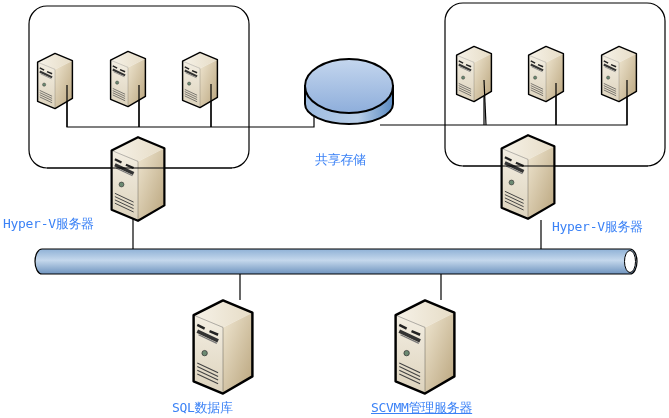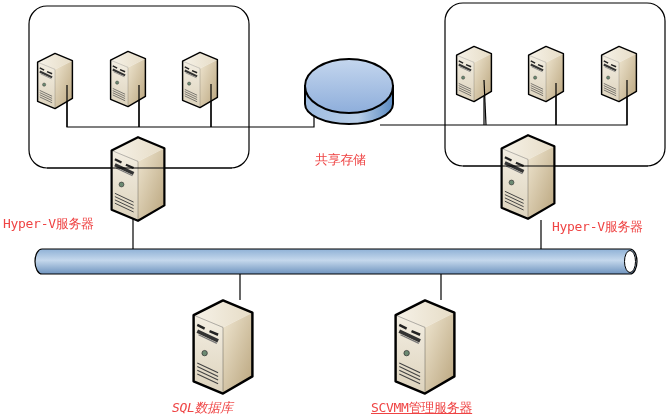--- a/index.html
+++ b/index.html
@@ -1,19 +1,19 @@
 <!DOCTYPE html>
 <html><head>
 <meta charset="utf-8">
 <style>
   html, body { margin:0; padding:0; background:#ffffff; }
   body { width:669px; height:418px; position:relative; overflow:hidden;
          font-family:"DejaVu Serif","Liberation Serif",serif; }
   svg#diagram { position:absolute; left:0; top:0; }
-  .label { position:absolute; font-size:13px; color:#ef4444; white-space:nowrap;
+  .label { position:absolute; font-size:13px; color:#3b82f6; white-space:nowrap;
            font-family:"DejaVu Sans Mono","Liberation Mono",monospace; letter-spacing:-0.3px; }
 </style>
 </head>
 <body>
 
 <svg id="diagram" width="669" height="418" viewBox="0 0 669 418">
   <defs>
     <linearGradient id="busGrad" x1="0" y1="0" x2="0" y2="1">
       <stop offset="0" id="busS1" stop-color="#8fb1d6"></stop>
       <stop offset="0.45" id="busS2" stop-color="#c5d8ec"></stop>
@@ -118,14 +118,14 @@
   <line x1="47" y1="168" x2="232" y2="168" stroke="#000" stroke-width="1.2"></line>
   <line x1="463" y1="166" x2="648" y2="166" stroke="#000" stroke-width="1.2"></line>
 
   <use href="#server" x="190" y="298" width="66" height="98"></use>
   <use href="#server" x="392" y="298" width="66" height="98"></use>
 </svg>
 
 <div class="label" style="left:315px; top:151px;">共享存储</div>
 <div class="label" style="left:3px; top:215px;">Hyper-V服务器</div>
 <div class="label" style="left:552px; top:218px;">Hyper-V服务器</div>
-<div class="label" style="left:172px; top:399px;font-style:italic;">SQL数据库</div>
+<div class="label" style="left:172px; top:399px;">SQL数据库</div>
 <div class="label" style="left:371px; top:399px;text-decoration:underline;">SCVMM管理服务器</div>
 
 </body></html>

